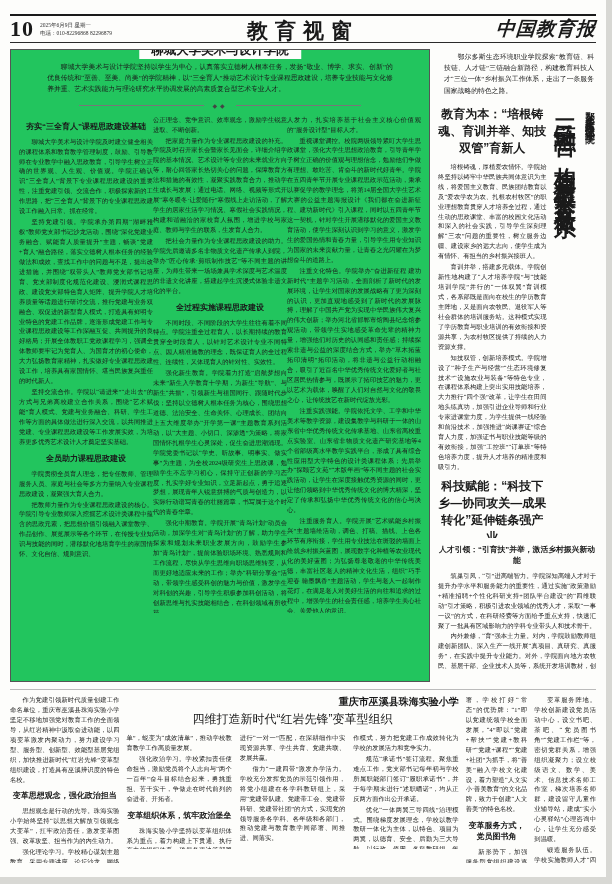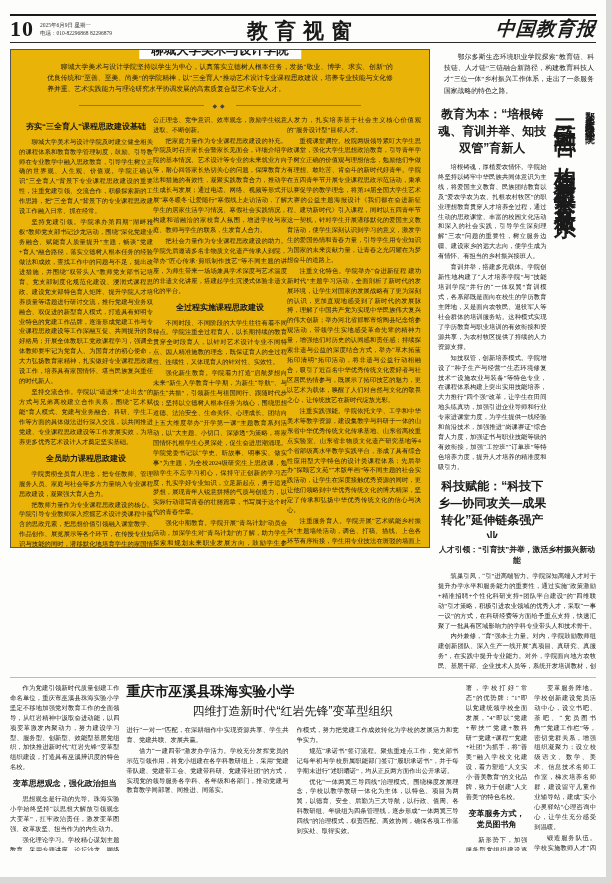--- a/index.html
+++ b/index.html
@@ -8,21 +8,21 @@
 
   
   .hdr{margin-top:14px;border-top:2px solid #1a1a1a;border-bottom:1px solid #2a2a2a;height:26px;display:flex;align-items:center;position:relative;}
   .pageno{font-size:22px;font-weight:bold;letter-spacing:1px;line-height:1;margin-right:6px;}
   .dateblock{font-size:5.5px;line-height:1.5;color:#333;}
   .section-title{position:absolute;left:50%;top:1px;transform:translateX(-50%);font-size:21px;font-weight:bold;letter-spacing:7px;font-family:"Liberation Serif",serif;}
   .masthead{margin-left:auto;font-size:19px;font-weight:900;font-style:italic;letter-spacing:1px;font-family:"Liberation Serif",serif;transform:skewX(-4deg);}
 
   
   .row{display:flex;margin-top:6px;}
-  .mainbox{width:420px;box-sizing:border-box;border:1px solid #555;position:relative;padding:12px 8px 4px 8px;height:499px;overflow:hidden;background:#eab308;}
+  .mainbox{width:420px;box-sizing:border-box;border:1px solid #555;position:relative;padding:12px 8px 4px 8px;height:633px;overflow:hidden;background:#22c55e;}
   .main-kick{position:absolute;top:-8px;left:50%;transform:translateX(-50%);background:#fdfdfb;padding:0 12px;font-size:12.5px;font-weight:bold;font-family:"Liberation Sans",sans-serif;white-space:nowrap;}
   .main-head{text-align:center;font-size:23px;font-weight:bold;font-family:"Liberation Sans",sans-serif;margin:8px 0 6px 0;letter-spacing:.5px;}
   .main-intro{width:86%;margin:0 auto;font-size:6.8px;line-height:1.6;text-align:justify;text-indent:2em;}
   .orn{display:flex;align-items:center;width:70%;margin:7px auto 6px auto;color:#444;}
   .orn:before,.orn:after{content:"";flex:1;border-top:1px solid #777;}
   .orn span{padding:0 8px;font-size:6px;letter-spacing:3px;}
   .cols{display:flex;height:498px;overflow:hidden;}
   .col{flex:1;overflow:hidden;}
   p.t{margin:0 0 1px 0;font-size:6.3px;line-height:1.58;text-align:justify;text-indent:2em;}
   p.t.cont{text-indent:0;}
@@ -36,21 +36,21 @@
   .ordos-body h3.sub{font-size:12px;text-align:center;}
   .v-head{writing-mode:vertical-rl;font-size:22px;font-weight:bold;font-family:"Liberation Sans",sans-serif;letter-spacing:5px;height:428px;line-height:1.25;margin-top:2px;}
   .v-kick{writing-mode:vertical-rl;font-size:9.5px;font-weight:bold;font-family:"Liberation Sans",sans-serif;letter-spacing:2px;height:190px;margin:4px 0 0 4px;}
   .ordos-bottom{margin-top:4px;height:128px;overflow:hidden;}
   .ordos-bottom h3.sub{font-size:7.8px;margin-top:2px;}
 
   
   .bottom{display:flex;gap:7px;margin-top:7px;height:168px;overflow:hidden;border-top:1px solid #bbb;padding-top:5px;}
   .bcol1{width:110px;overflow:hidden;}
   .bcenter{width:334px;overflow:hidden;}
-  .b-kick{text-align:left;font-size:14px;font-weight:bold;font-family:"Liberation Sans",sans-serif;margin:0 0 2px 0;}
+  .b-kick{text-align:right;font-size:10px;font-weight:bold;font-family:"Liberation Sans",sans-serif;margin:0 0 2px 0;}
   .b-head{text-align:center;font-size:12px;font-weight:normal;font-family:"Liberation Sans",sans-serif;margin:0 0 5px 0;}
   .bcols{display:flex;gap:8px;height:116px;overflow:hidden;}
   .bcol5,.bcol6{width:62px;overflow:hidden;}
 </style>
 </head>
 <body>
 
 <div class="page">
 
   <div class="hdr">
@@ -132,20 +132,27 @@
       <h3 class="sub">变革思想观念，强化政治担当</h3>
       <p class="t">思想观念是行动的先导。珠海实验小学始终坚持“以思想大解放引领观念大变革”，扛牢政治责任，激发变革图强、改革攻坚、担当作为的内生动力。</p>
       <p class="t">强化理论学习。学校精心谋划主题教育，采用专题讲座、论坛沙龙、网络推送、微党课等多种形式丰富学习内容，强化全体党员对全面从严治党、严肃政治生活的认识和理解。</p>
 
     </div>
     <div class="bcenter">
       <div class="b-kick">重庆市巫溪县珠海实验小学</div>
       <div class="b-head">四维打造新时代“红岩先锋”变革型组织</div>
       <div class="bcols">
         <div class="col">
+          <p class="t cont">单”，蜕变为“成效清单”，推动学校教育教学工作高质量发展。</p>
+          <p class="t">强化政治学习。学校紧扣责任使命担当，激励党员将个人志向与“两个一百年”奋斗目标结合起来，勇挑重担、苦干实干，争做走在时代前列的奋进者、开拓者。</p>
+          <h3 class="sub">变革组织体系，筑牢政治堡垒</h3>
+          <p class="t">珠海实验小学坚持以变革组织体系为重点，着力构建上下贯通、执行有力的组织体系，确保各项决策部署落实到校园的每一个角落。</p>
+
+        </div>
+        <div class="col">
           <p class="t cont">进行“一对一”匹配，在深耕细作中实现资源共享、学生共育、党建共联、发展共赢。</p>
           <p class="t">借力“一建四带”激发办学活力。学校充分发挥党员的示范引领作用，将党小组建在各学科教研组上，采用“党建带队建、党建带工会、党建带科研、党建带社团”的方式，实现党的领导服务各学科、各年级和各部门，推动党建与教育教学同部署、同推进、同落实。</p>
 
         </div>
         <div class="col">
           <p class="t cont">作模式，努力把党建工作成效转化为学校的发展活力和竞争实力。</p>
           <p class="t">规范“承诺书”签订流程。聚焦重难点工作，党支部书记每年初与学校所属职能部门签订“履职承诺书”，并于每学期末进行“述职晒诺”，均从正反两方面作出公开承诺。</p>
           <p class="t">优化“一体两翼三导四线”治理模式。围绕梯度发展理念，学校以教学教研一体化为主体，以特色、项目为两翼，以德育、安全、后勤为三大导航，以行政、值周、各科教研组、年级组为四条管理线，逐步形成“一体两翼三导四线”的治理模式，权责匹配、高效协同，确保各项工作落到实处、取得实效。</p>
 
         </div>

